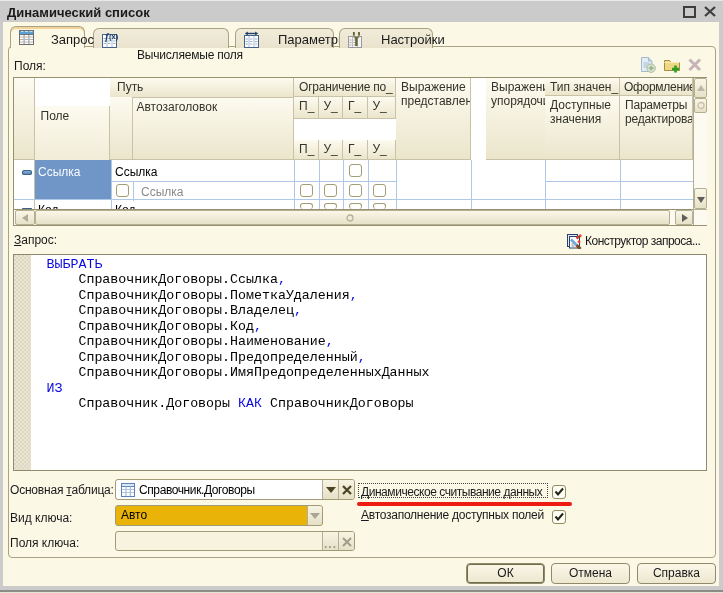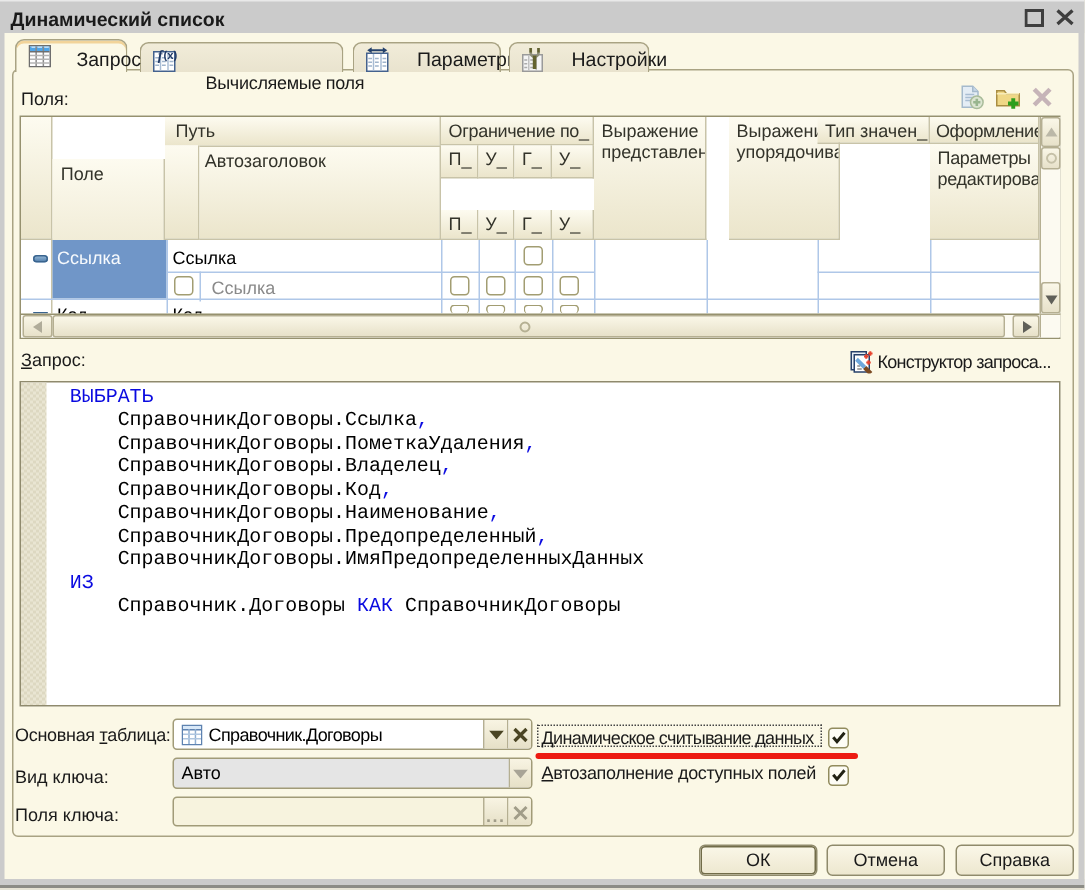--- a/index.html
+++ b/index.html
@@ -141,20 +141,21 @@
   <div class="abs hd" style="left:304.5px;top:19px;width:24.5px;height:22px;">У_</div>
   <div class="abs hd" style="left:329px;top:19px;width:24.5px;height:22px;">Г_</div>
   <div class="abs hd" style="left:353.5px;top:19px;width:28.5px;height:22px;">У_</div>
   <div class="abs hd" style="left:280px;top:62px;width:24.5px;height:20px;">П_</div>
   <div class="abs hd" style="left:304.5px;top:62px;width:24.5px;height:20px;">У_</div>
   <div class="abs hd" style="left:329px;top:62px;width:24.5px;height:20px;">Г_</div>
   <div class="abs hd" style="left:353.5px;top:62px;width:28.5px;height:20px;">У_</div>
   <div class="abs hd" style="left:382px;top:0;width:75px;height:82px;">Выражение<br>представлен</div>
   <div class="abs hd" style="left:472px;top:0;width:74px;height:82px;">Выражения<br>упорядочива</div>
   <div class="abs hd" style="left:531px;top:0;width:75px;height:18px;">Тип значен_</div>
+  <div class="abs hd" style="left:531px;top:18px;width:75px;height:64px;">Доступные<br>значения</div>
   <div class="abs hd" style="left:606px;top:0;width:73px;height:18px;padding-left:4px;letter-spacing:-0.3px;">Оформление</div>
   <div class="abs hd" style="left:606px;top:18px;width:73px;height:64px;letter-spacing:-0.2px;">Параметры<br>редактирова</div>
 
   <div class="abs" style="left:0;top:82px;width:679px;height:49px;background:#fff;"></div>
   <div class="abs" style="left:20px;top:82px;width:1px;height:49px;background:#C8C3A8;"></div>
 
   <div class="abs" style="left:21px;top:82px;width:75.5px;height:39px;background:#7096C8;"></div>
   <div class="abs" style="left:24px;top:87px;color:#F7FAFD;">Ссылка</div>
 
   <div class="abs vbl" style="left:96.5px;top:82px;height:49px;"></div>
@@ -258,21 +259,21 @@
     </svg>
   <span style="position:absolute;left:23px;top:3px;letter-spacing:-0.4px;">Справочник.Договоры</span>
   <div class="fbtn" style="right:16px;width:16px;"><svg width="10" height="6" style="margin-top:7px;">
         <path d="M0 0 L10 0 L5 6 Z" fill="#4A4423"></path>
       </svg></div>
   <div class="fbtn" style="right:0;width:16px;border-radius:0 2px 2px 0;"><svg width="10" height="10" style="margin-top:5px;">
         <path d="M1 1 L9 9 M9 1 L1 9" stroke="#4A4423" stroke-width="2.2"></path>
       </svg></div>
 </div>
 <div class="abs lbl" style="left:10px;top:511px;">Вид ключа:</div>
-<div class="abs fld" style="left:115px;top:505px;width:240px;height:21px;background:#e5e5e5;">
+<div class="abs fld" style="left:115px;top:505px;width:208px;height:21px;background:#eab308;">
   <span style="position:absolute;left:5px;top:2px;">Авто</span>
   <div class="fbtn" style="right:0;width:15px;border-radius:0 2px 2px 0;"><svg width="10" height="6" style="margin-top:7px;">
         <path d="M0 0 L10 0 L5 6 Z" fill="#A8A496"></path>
       </svg></div>
 </div>
 <div class="abs lbl" style="left:10px;top:536px;">Поля ключа:</div>
 <div class="abs fld" style="left:115px;top:531px;width:240px;height:20px;background:#F7F3DE;">
   <div class="fbtn" style="right:16px;width:16px;color:#A09C88;font-weight:bold;letter-spacing:1px;line-height:24px;">...</div>
   <div class="fbtn" style="right:0;width:16px;border-radius:0 2px 2px 0;"><svg width="10" height="10" style="margin-top:5px;">
         <path d="M1 1 L9 9 M9 1 L1 9" stroke="#A09C88" stroke-width="2"></path>

